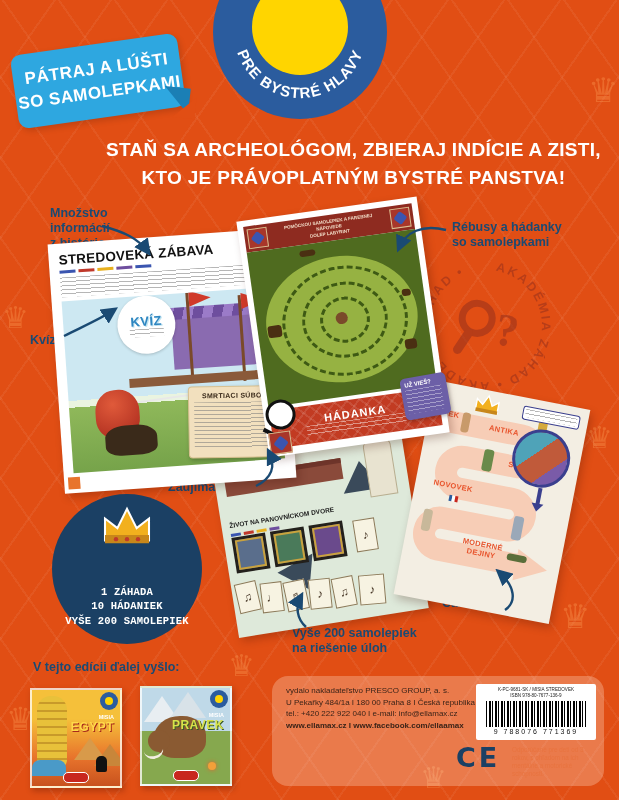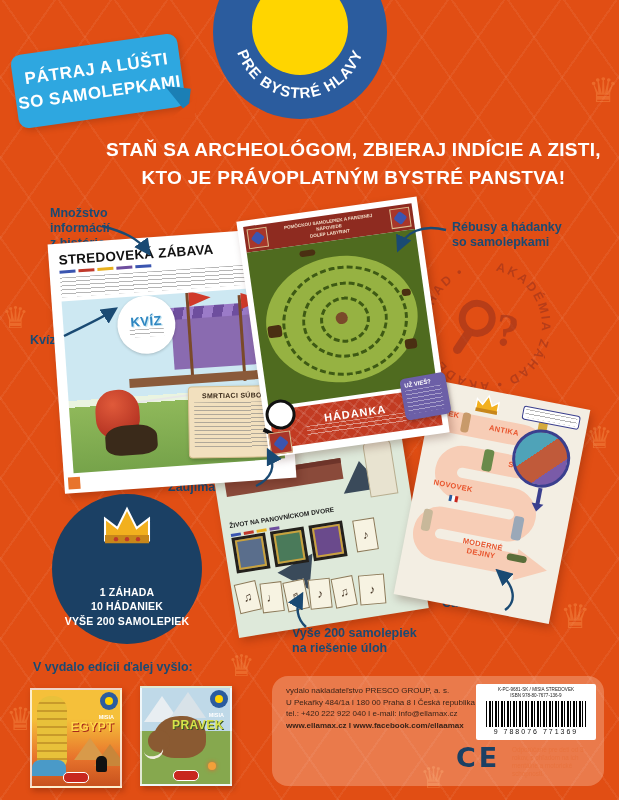--- a/index.html
+++ b/index.html
@@ -103,21 +103,21 @@
   .tower{position:absolute;right:12px;top:4px;width:26px;height:54px;background:#E8E3D0;border-radius:6px 6px 0 0;border:1px solid #B8AE90;}
   .mint-title{position:absolute;left:8px;top:62px;font-size:6.5px;font-weight:bold;color:#1A1A1A;}
   .portraits{position:absolute;left:8px;top:78px;display:flex;gap:5px;}
   .portrait{width:34px;height:36px;background:#23201C;padding:3px;box-sizing:border-box;}
   .portrait i{display:block;width:100%;height:100%;border:2px solid #C9A23E;box-sizing:border-box;}
   .notecard{position:absolute;width:20px;height:28px;background:#F7F3E2;border:1px solid #8A7A5A;color:#4A3A2A;
     font-size:12px;display:flex;align-items:center;justify-content:center;}
 
   
   .features{position:absolute;left:52px;top:494px;width:150px;height:150px;border-radius:50%;background:#1B4064;
-    display:flex;flex-direction:column;align-items:center;justify-content:flex-end;padding-bottom:16px;box-sizing:border-box;z-index:4;}
+    display:flex;flex-direction:column;align-items:center;justify-content:flex-end;padding-bottom:16px;box-sizing:border-box;z-index:4;font-family:Liberation Mono, monospace;}
   .features .fl{color:#fff;font-weight:bold;font-size:10.5px;line-height:14.5px;letter-spacing:.2px;}
   .crown-wrap{position:absolute;top:8px;left:47px;}
 
   
   .edition-heading{position:absolute;left:33px;top:660px;color:#1A4A73;font-weight:bold;font-size:12.5px;}
   .book{position:absolute;width:92px;height:100px;box-shadow:2px 3px 6px rgba(60,10,0,.3);overflow:hidden;border:2px solid rgba(255,255,255,.75);box-sizing:border-box;}
   #book-egypt{left:30px;top:688px;background:linear-gradient(#F5C03A 0 30%,#E8742C 70%,#C8521E);}
   #book-pravek{left:140px;top:686px;background:linear-gradient(#BFD9E8 0 45%,#86A84E 45%);}
   .book-badge{position:absolute;right:2px;top:2px;width:18px;height:18px;border-radius:50%;background:#2B5C9E;}
   .book-badge i{position:absolute;left:5px;top:5px;width:8px;height:8px;border-radius:50%;background:#FFD500;}
@@ -375,21 +375,21 @@
       <rect x="4" y="24" width="32" height="6" fill="#C8871A"></rect>
       <circle cx="12" cy="27" r="1.6" fill="#C0392B"></circle>
         <circle cx="20" cy="27" r="1.6" fill="#C0392B"></circle>
         <circle cx="28" cy="27" r="1.6" fill="#C0392B"></circle>
     </svg>
     <span class="fl">1 ZÁHADA</span>
     <span class="fl">10 HÁDANIEK</span>
     <span class="fl">VYŠE 200 SAMOLEPIEK</span>
   </div>
 
-  <div class="edition-heading">V vydalo edícii ďalej vyšlo:</div>
+  <div class="edition-heading">V tejto edícii ďalej vyšlo:</div>
 
   <div class="book" id="book-egypt">
     <div class="sarco"></div>
     <div class="pyramid" style="left:42px;top:48px;"></div>
     <div class="pyramid" style="left:62px;top:54px;border-bottom-color:#C8863A;"></div>
     <div class="water"></div>
     <div class="cat"></div>
     <div style="position:absolute;right:6px;top:24px;text-align:right;">
       <div class="book-series">MISIA</div>
       <div class="book-title" style="color:#FFD94A;text-shadow:1px 1px 0 #A8281C;">EGYPT</div>

